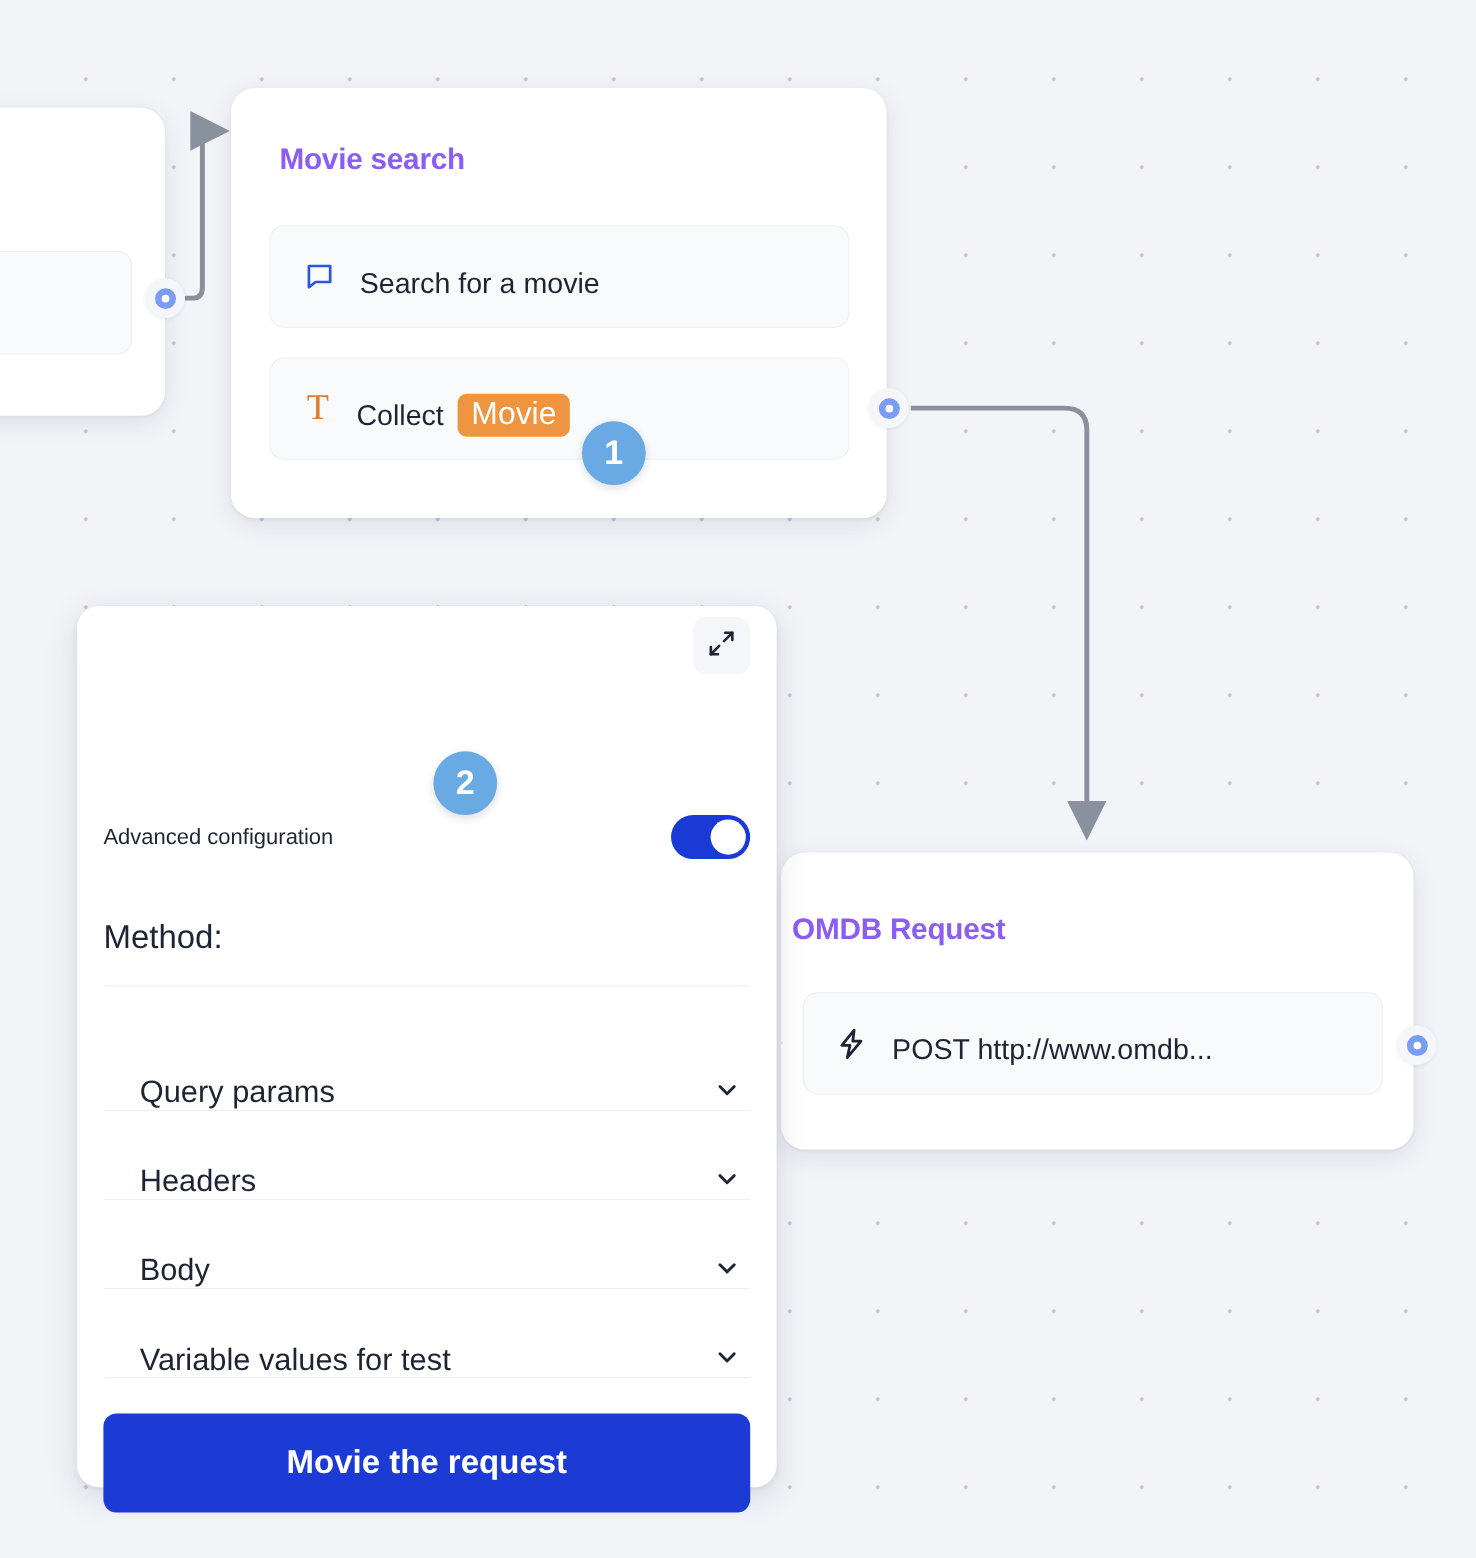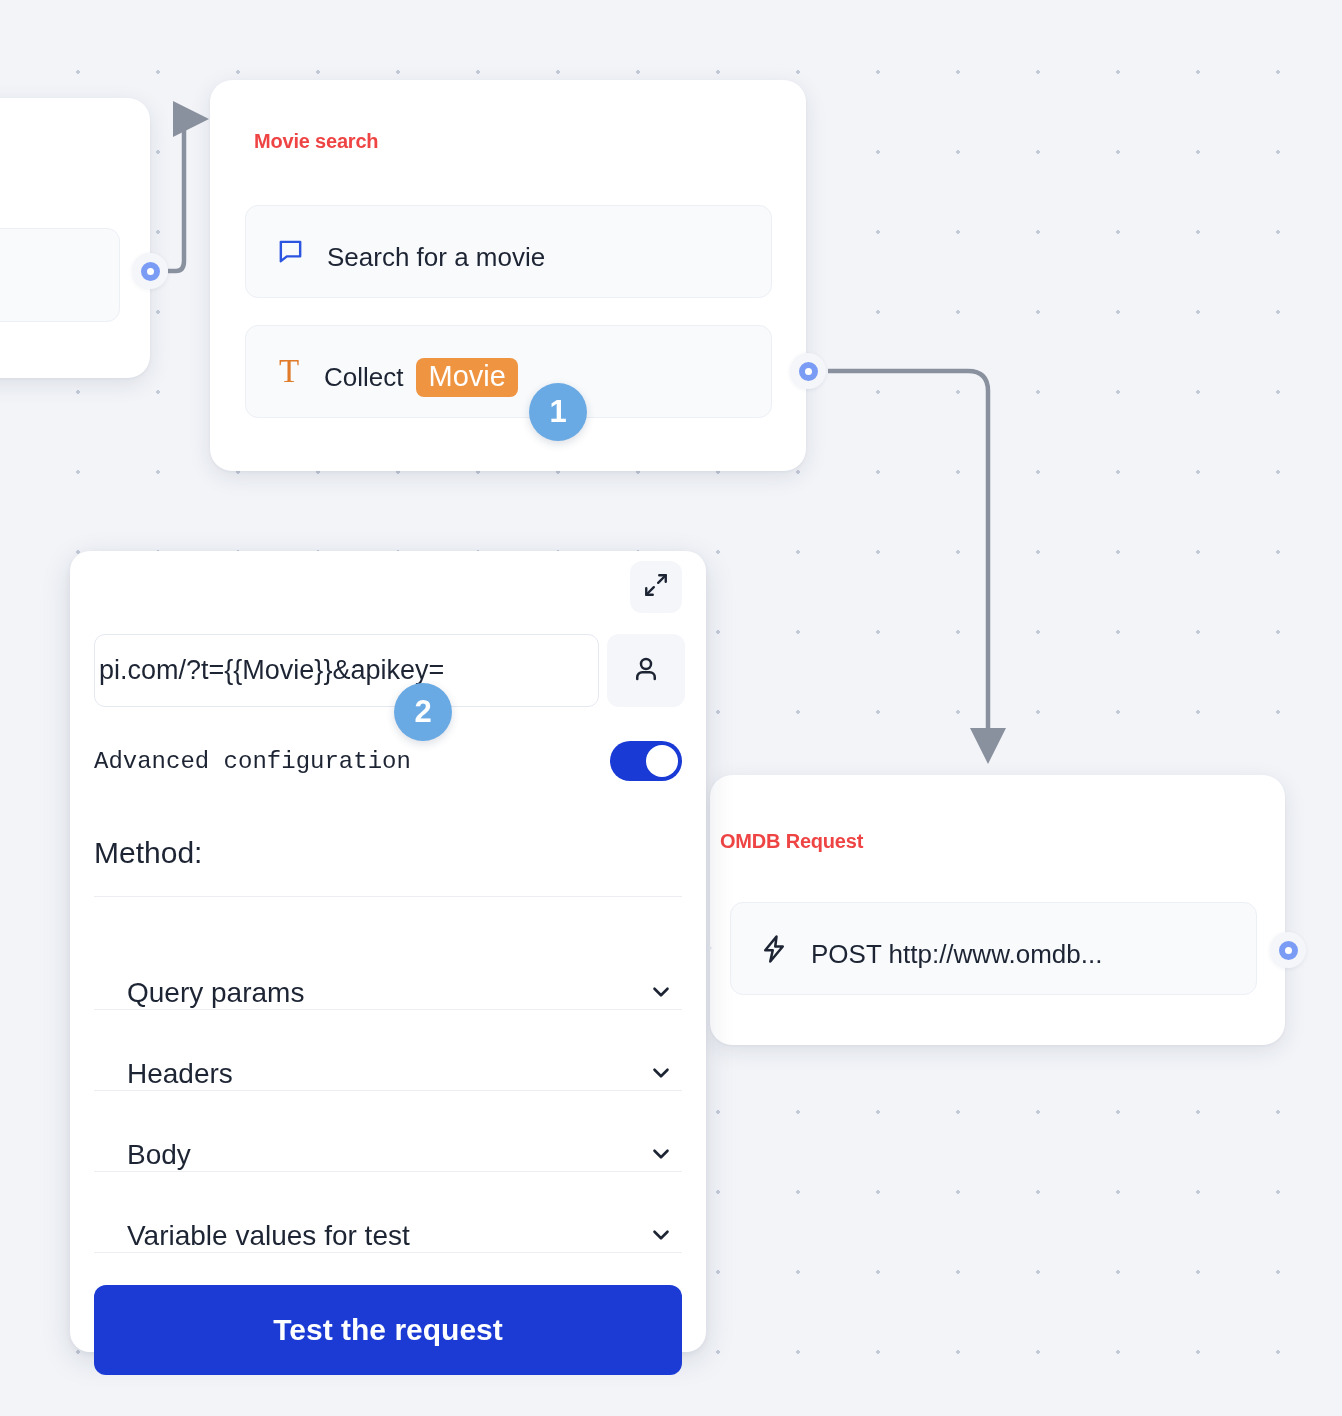--- a/index.html
+++ b/index.html
@@ -26,23 +26,23 @@
   }
 
   
   .node {
     position: absolute;
     background: #ffffff;
     border-radius: 22px;
     box-shadow: 0 6px 22px rgba(25, 35, 70, 0.10), 0 1px 3px rgba(25,35,70,0.05);
   }
   .node-title {
-    font-size: 20px;
+    font-size: 27px;
     font-weight: bold;
-    color: #ef4444;
+    color: #8b5cf6;
     letter-spacing: -0.2px;
   }
   .row {
     display: flex;
     align-items: center;
     background: #f8fafc;
     border: 1px solid #eceff4;
     border-radius: 13px;
     box-sizing: border-box;
   }
@@ -254,23 +254,22 @@
   #adv-row {
     position: absolute;
     left: 24px;
     top: 190px;
     width: 588px;
     display: flex;
     align-items: center;
     justify-content: space-between;
   }
   #adv-label {
-    font-size: 24px;
+    font-size: 20px;
     color: #1d2433;
-    font-family: Liberation Mono, monospace;
   }
   .toggle {
     width: 72px;
     height: 40px;
     border-radius: 20px;
     background: #1a3ad6;
     position: relative;
     cursor: pointer;
     flex: none;
   }
@@ -436,31 +435,20 @@
       <span>
         <svg viewBox="0 0 24 24" width="26" height="26" fill="none" stroke="#1d2433" stroke-width="2.2" stroke-linecap="round" stroke-linejoin="round">
           <path d="M14 10 L21 3"></path>
             <path d="M15 3 H21 V9"></path>
           <path d="M10 14 L3 21"></path>
             <path d="M9 21 H3 V15"></path>
         </svg>
       </span>
     </div>
 
-    <div id="url-wrap">
-      <input id="url-field" type="text" value="pi.com/?t={{Movie}}&amp;apikey=" style="">
-      <div id="user-btn">
-        <span>
-          <svg viewBox="0 0 24 24" width="30" height="30" fill="none" stroke="#1d2433" stroke-width="2" stroke-linecap="round" stroke-linejoin="round">
-            <circle cx="12" cy="8" r="4"></circle>
-            <path d="M5 20 v-1.5 a4 4 0 0 1 4-4 h6 a4 4 0 0 1 4 4 V20"></path>
-          </svg>
-        </span>
-      </div>
-    </div>
 
     <div id="adv-row">
       <span id="adv-label">Advanced configuration</span>
       <span class="toggle">
         <span class="knob"></span>
       </span>
     </div>
 
     <div id="method-row">
       <span id="method-label">Method:</span>
@@ -495,18 +483,18 @@
         <span class="acc-label">Variable values for test</span>
         <span>
           <svg viewBox="0 0 24 24" width="26" height="26" fill="none" stroke="#1d2433" stroke-width="2.4" stroke-linecap="round" stroke-linejoin="round">
               <path d="M6 9 L12 15 L18 9"></path>
             </svg>
         </span>
       </div>
     </div>
   </div>
 
-  <div id="test-btn">Test the request</div>
+  <div id="test-btn">Movie the request</div>
 
   <div class="step-badge" id="badge-1">1</div>
   <div class="step-badge" id="badge-2">2</div>
 
 </div>
 
 </body></html>

